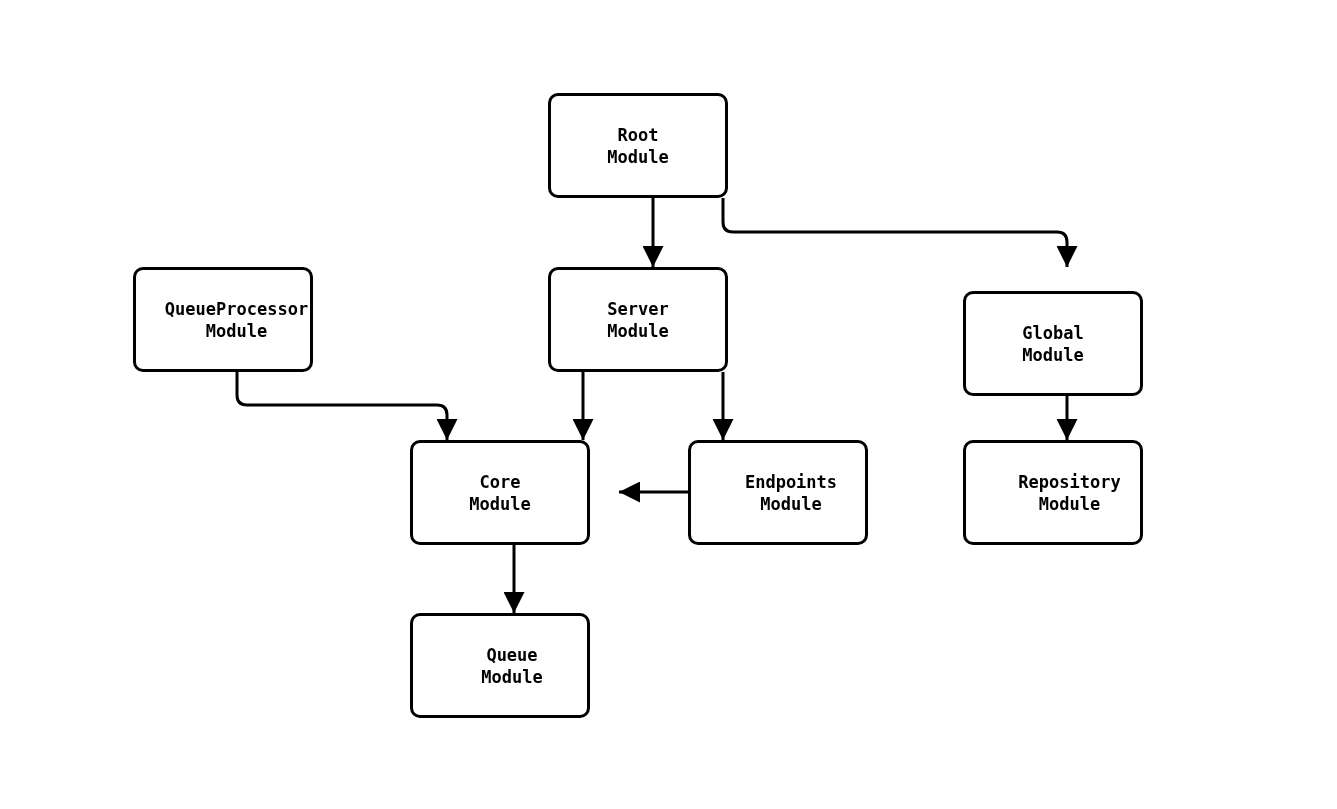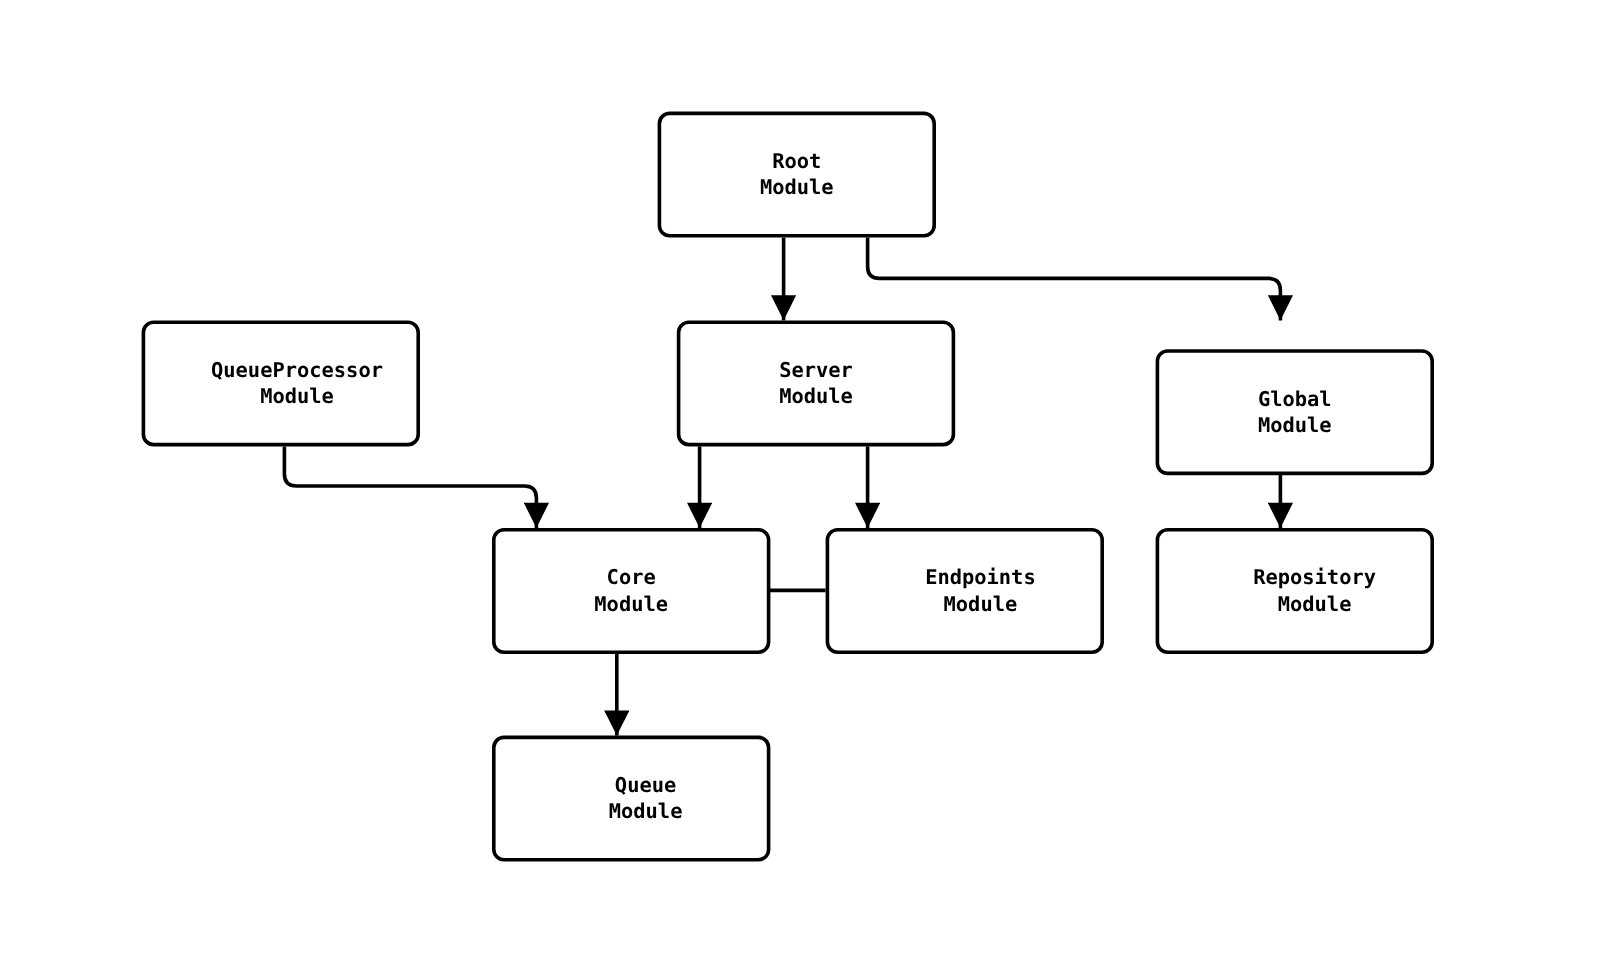--- a/index.html
+++ b/index.html
@@ -17,42 +17,42 @@
   }
   #edges {
     position: absolute;
     left: 0;
     top: 0;
     width: 1337px;
     height: 809px;
   }
   .node {
     position: absolute;
-    width: 232px;
+    width: 180px;
     height: 105px;
     box-sizing: border-box;
     background: #ffffff;
     border: 3px solid #000000;
     border-radius: 10px;
     display: flex;
     align-items: center;
     justify-content: center;
   }
   .node .label {
     white-space: pre-line;
     text-align: center;
     font-weight: bold;
     font-size: 17px;
     line-height: 22px;
     color: #000000;
   }
   
   #node-root          { left: 548px;  top: 93px;  }
-  #node-queueprocessor{ left: 118px;  top: 267px; padding-left: 27px; }
-  #node-server        { left: 548px;  top: 267px; margin-left: 16px; }
+  #node-queueprocessor{ left: 133px;  top: 267px; padding-left: 27px; }
+  #node-server        { left: 548px;  top: 267px; }
   #node-global        { left: 963px;  top: 267px; margin-top: 24px; }
   #node-core          { left: 410px;  top: 440px; }
   #node-endpoints     { left: 688px;  top: 440px; padding-left: 26px; }
   #node-repository    { left: 963px;  top: 440px; padding-left: 33px; }
   #node-queue         { left: 410px;  top: 613px; padding-left: 24px; }
 </style>
 </head>
 <body>
 
 <div id="canvas">

